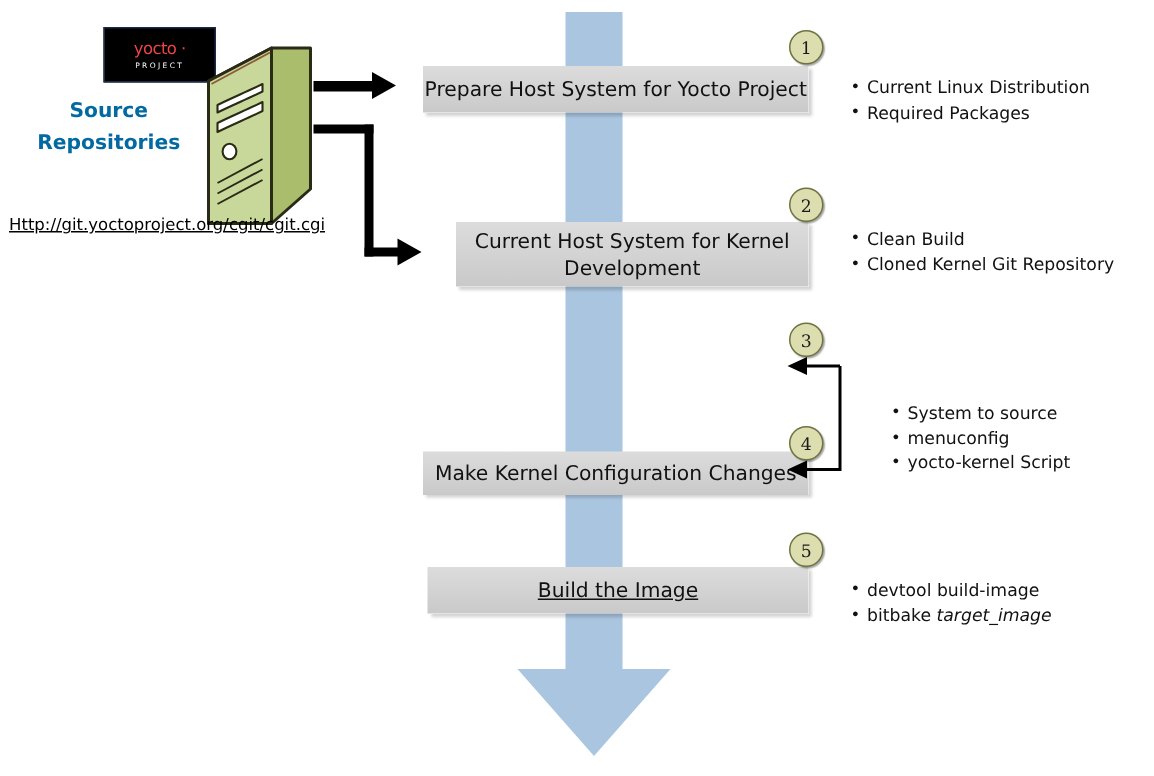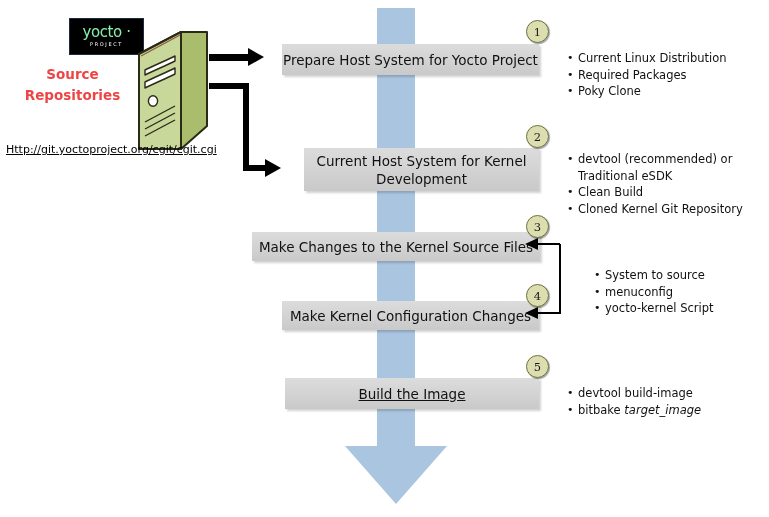--- a/index.html
+++ b/index.html
@@ -25,34 +25,34 @@
   }
 
   
   .yocto-logo{
     position:absolute;left:69px;top:18px;width:75px;height:37px;
     background:#000;border:1px solid #1d2a44;
     box-sizing:border-box;
     display:flex;flex-direction:column;align-items:center;justify-content:center;
   }
   .yocto-word{
-    color:#86efac;font-size:15px;letter-spacing:-0.4px;line-height:15px;
+    color:#ef4444;font-size:11px;letter-spacing:-0.4px;line-height:15px;
     font-family:"DejaVu Sans","Liberation Sans",sans-serif;
   }
   .yocto-sub{
     color:#fff;font-size:5px;letter-spacing:1.6px;line-height:7px;margin-top:1px;
   }
 
   
   .server{position:absolute;left:137px;top:30px;width:72px;height:122px;}
   .server svg{display:block;}
 
   .src-label{
     position:absolute;left:10px;top:64px;width:125px;
-    text-align:center;font-weight:bold;font-size:13.5px;line-height:21px;color:#ef4444;
+    text-align:center;font-weight:bold;font-size:13.5px;line-height:21px;color:#0369a1;
   }
   .src-url{
     position:absolute;left:6px;top:143px;width:230px;
     font-size:11px;color:#000;white-space:nowrap;text-decoration:underline;
   }
 
   
   .pbox{
     position:absolute;
     background:linear-gradient(to bottom,#dcdcdc 0%,#d2d2d2 55%,#c9c9c9 100%);
@@ -171,41 +171,38 @@
   <div class="conn" id="c1"></div>
   <div id="c1head"></div>
 
   <div class="conn" id="c2a"></div>
   <div class="conn" id="c2b"></div>
   <div class="conn" id="c2c"></div>
   <div id="c2head"></div>
 
   <div class="pbox" id="box1">Prepare Host System for Yocto Project</div>
   <div class="pbox" id="box2">Current Host System for Kernel Development</div>
-  <div class="pbox" id="box3">Make Changes to the Kernel Source Files</div>
   <div class="pbox" id="box4">Make Kernel Configuration Changes</div>
   <div class="pbox" id="box5">Build the Image</div>
 
   <div class="num" id="num1">1</div>
   <div class="num" id="num2">2</div>
   <div class="num" id="num3">3</div>
   <div class="num" id="num4">4</div>
   <div class="num" id="num5">5</div>
 
   <div class="blist" id="bul1">
     <ul>
       <li>Current Linux Distribution</li>
       <li>Required Packages</li>
-      <li>Poky Clone</li>
     </ul>
   </div>
 
   <div class="blist" id="bul2">
     <ul>
-      <li>devtool (recommended) or Traditional eSDK</li>
       <li>Clean Build</li>
       <li>Cloned Kernel Git Repository</li>
     </ul>
   </div>
 
   <div class="conn" id="fb-vert"></div>
   <div class="conn" id="fb-top"></div>
   <div class="conn" id="fb-bot"></div>
   <div id="fb-head-top"></div>
   <div id="fb-head-bot"></div>

